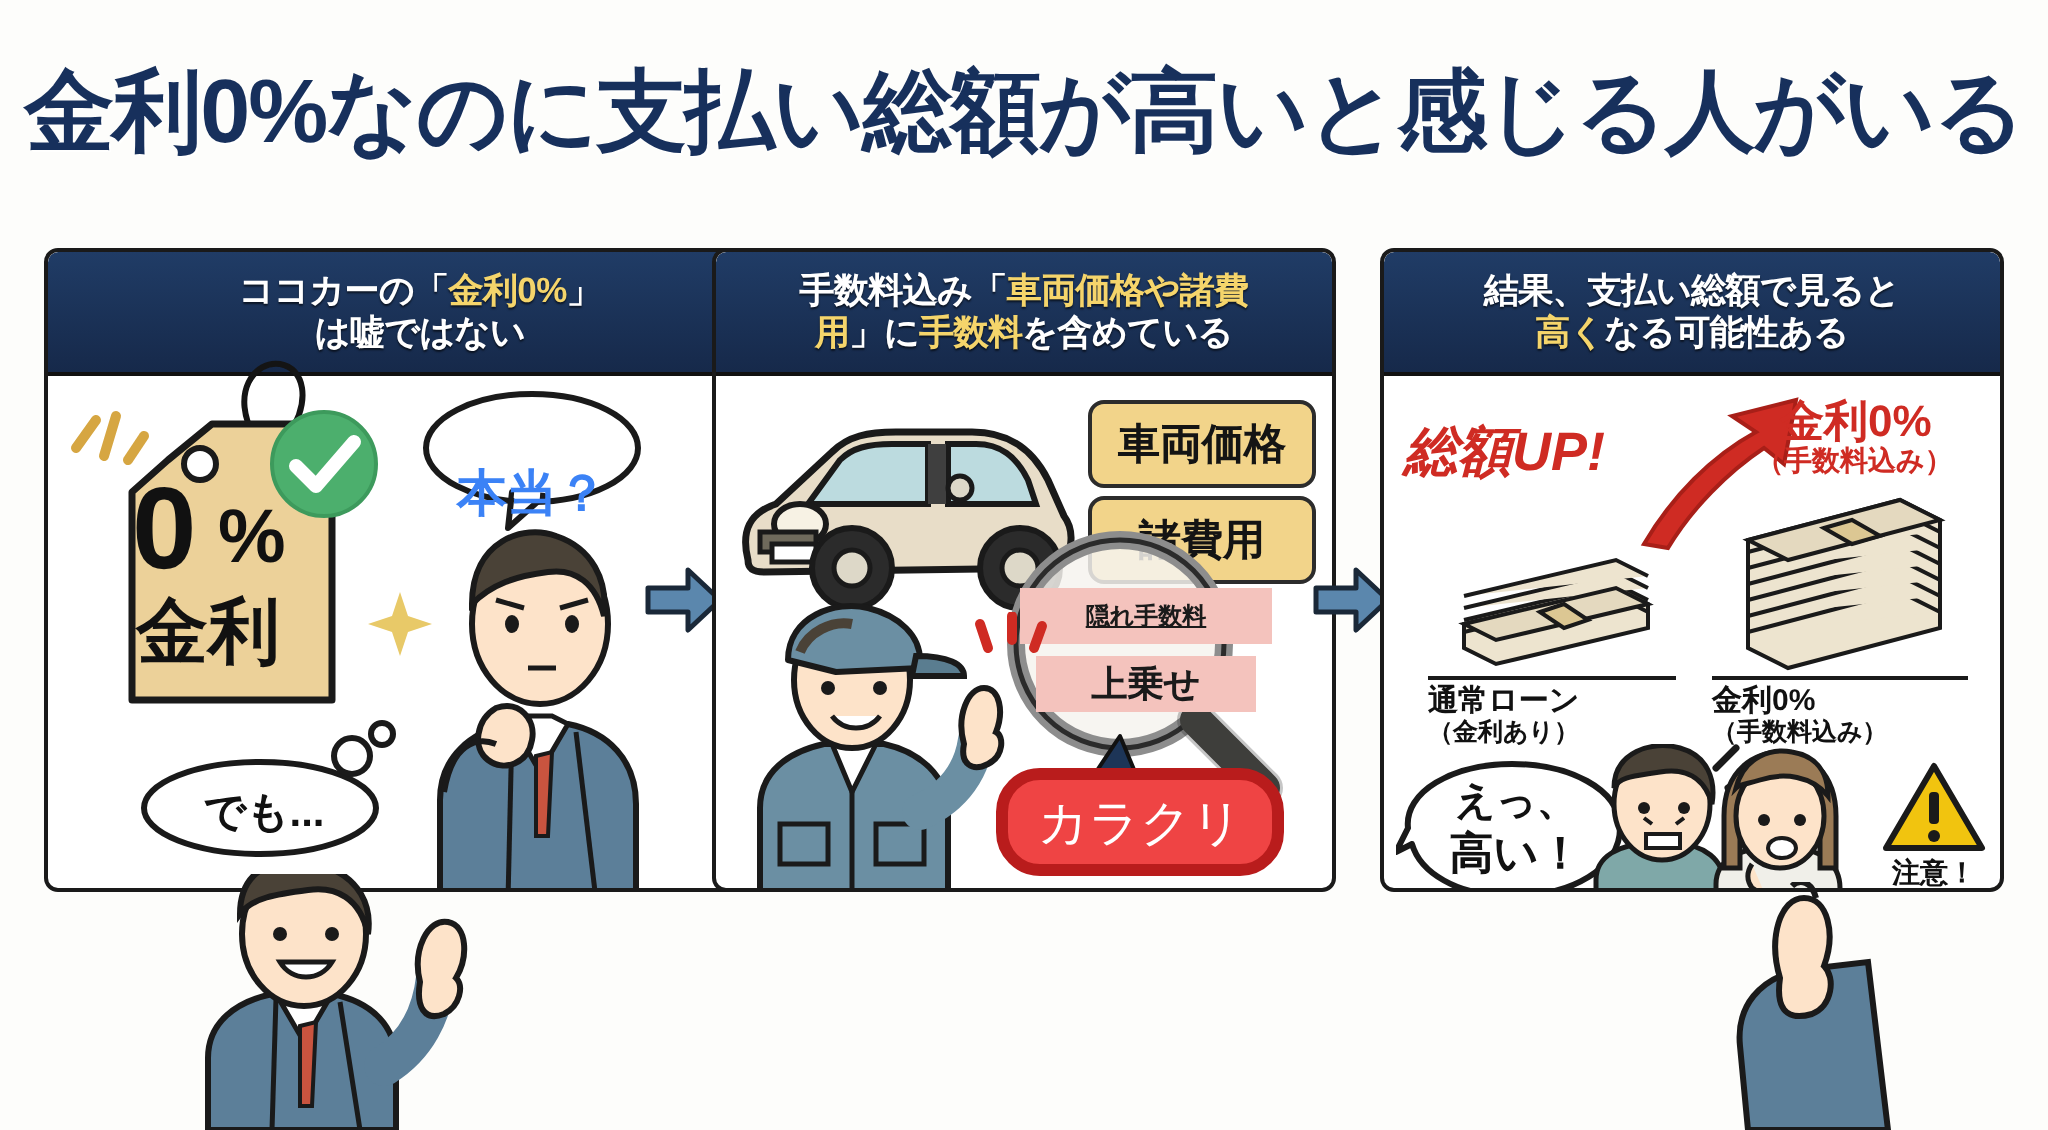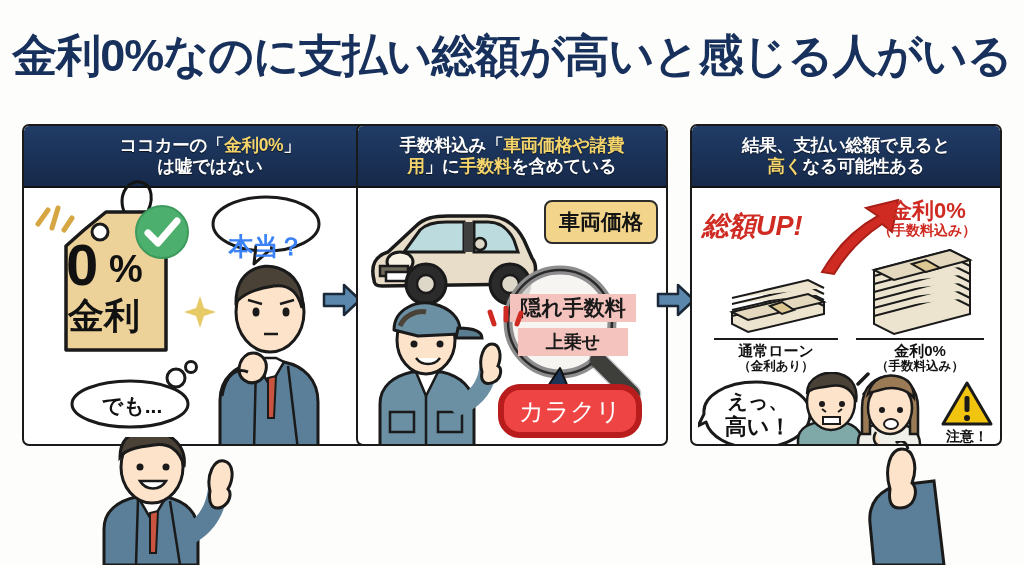--- a/index.html
+++ b/index.html
@@ -80,21 +80,21 @@
     color:#fff;font-weight:normal;
   }
 
   .mag-band{
     position:absolute;background:#f4c3bd;
     display:flex;align-items:center;justify-content:center;
     font-weight:bold;color:#1a1a1a;
   }
 
   .money-label{
-    position:absolute;text-align:center;font-weight:bold;color:#111;line-height:1.15;
+    position:absolute;font-weight:bold;color:#111;line-height:1.15;
   }
   .money-label .sub{font-size:12.5px;display:block;}
   .money-label .main{font-size:15px;display:block;}
   .money-rule{position:absolute;height:2px;background:#1a1a1a;}
 
   .red{color:#cf2b23;}
 </style>
 </head>
 <body>
 
@@ -201,28 +201,29 @@
         <path d="M16 66 L44 66 L44 76 L16 76 Z" fill="#6f6a5c" stroke="#1a1a1a" stroke-width="2.5"></path>
         <rect x="22" y="72" width="22" height="9" fill="#fff" stroke="#1a1a1a" stroke-width="2.5"></rect>
         <circle cx="62" cy="84" r="20" fill="#2b2b2b" stroke="#1a1a1a" stroke-width="3"></circle>
         <circle cx="62" cy="84" r="9" fill="#ddd8c8" stroke="#1a1a1a" stroke-width="2.5"></circle>
         <circle cx="146" cy="84" r="20" fill="#2b2b2b" stroke="#1a1a1a" stroke-width="3"></circle>
         <circle cx="146" cy="84" r="9" fill="#ddd8c8" stroke="#1a1a1a" stroke-width="2.5"></circle>
         <circle cx="116" cy="44" r="6" fill="#ddd8c8" stroke="#1a1a1a" stroke-width="2.5"></circle>
       </svg>
 
       <div class="yellow-box" style="left:186px;top:12px;width:110px;height:40px;font-size:21px;">車両価格</div>
+      <div class="yellow-box" style="left:186px;top:60px;width:110px;height:40px;font-size:21px;">諸費用</div>
 
       <svg class="art" style="left:140px;top:76px;" width="150" height="140" viewBox="0 0 150 140">
         <circle cx="62" cy="58" r="52" fill="#f6f3ee" fill-opacity="0.85" stroke="#8d8d8d" stroke-width="9"></circle>
         <circle cx="62" cy="58" r="52" fill="none" stroke="#2b2b2b" stroke-width="2.5"></circle>
         <path d="M100 96 L134 130" stroke="#4a4a46" stroke-width="16" stroke-linecap="round"></path>
         <path d="M100 96 L134 130" stroke="#1a1a1a" stroke-width="19" stroke-linecap="round" stroke-opacity="0.25"></path>
       </svg>
-      <div class="mag-band" style="left:152px;top:106px;width:126px;height:28px;font-size:21px;">隠れ手数料</div>
+      <div class="mag-band" style="left:152px;top:106px;width:126px;height:28px;font-size:12px;text-decoration:underline;">隠れ手数料</div>
       <div class="mag-band" style="left:160px;top:140px;width:110px;height:28px;font-size:18px;">上乗せ</div>
 
       <svg class="art" style="left:6px;top:112px;" width="140" height="148" viewBox="0 0 140 148">
         <path d="M16 148 L16 104 C16 86 30 76 48 72 L78 72 C96 76 110 88 110 106 L110 148 Z" fill="#6b8fa3" stroke="#1a1a1a" stroke-width="3"></path>
         <path d="M52 72 L62 96 L74 72" fill="#ffffff" stroke="#1a1a1a" stroke-width="2.5"></path>
         <path d="M62 96 L62 148" stroke="#1a1a1a" stroke-width="2.5" fill="none"></path>
         <rect x="26" y="112" width="24" height="20" fill="none" stroke="#1a1a1a" stroke-width="2.5"></rect>
         <rect x="74" y="112" width="24" height="20" fill="none" stroke="#1a1a1a" stroke-width="2.5"></rect>
         <ellipse cx="62" cy="40" rx="29" ry="34" fill="#fde3c9" stroke="#1a1a1a" stroke-width="3"></ellipse>
         <path d="M30 30 C30 8 54 0 70 4 C86 8 96 18 96 30 L96 34 L54 36 Z" fill="#6b8fa3" stroke="#1a1a1a" stroke-width="3" stroke-linejoin="round"></path>

